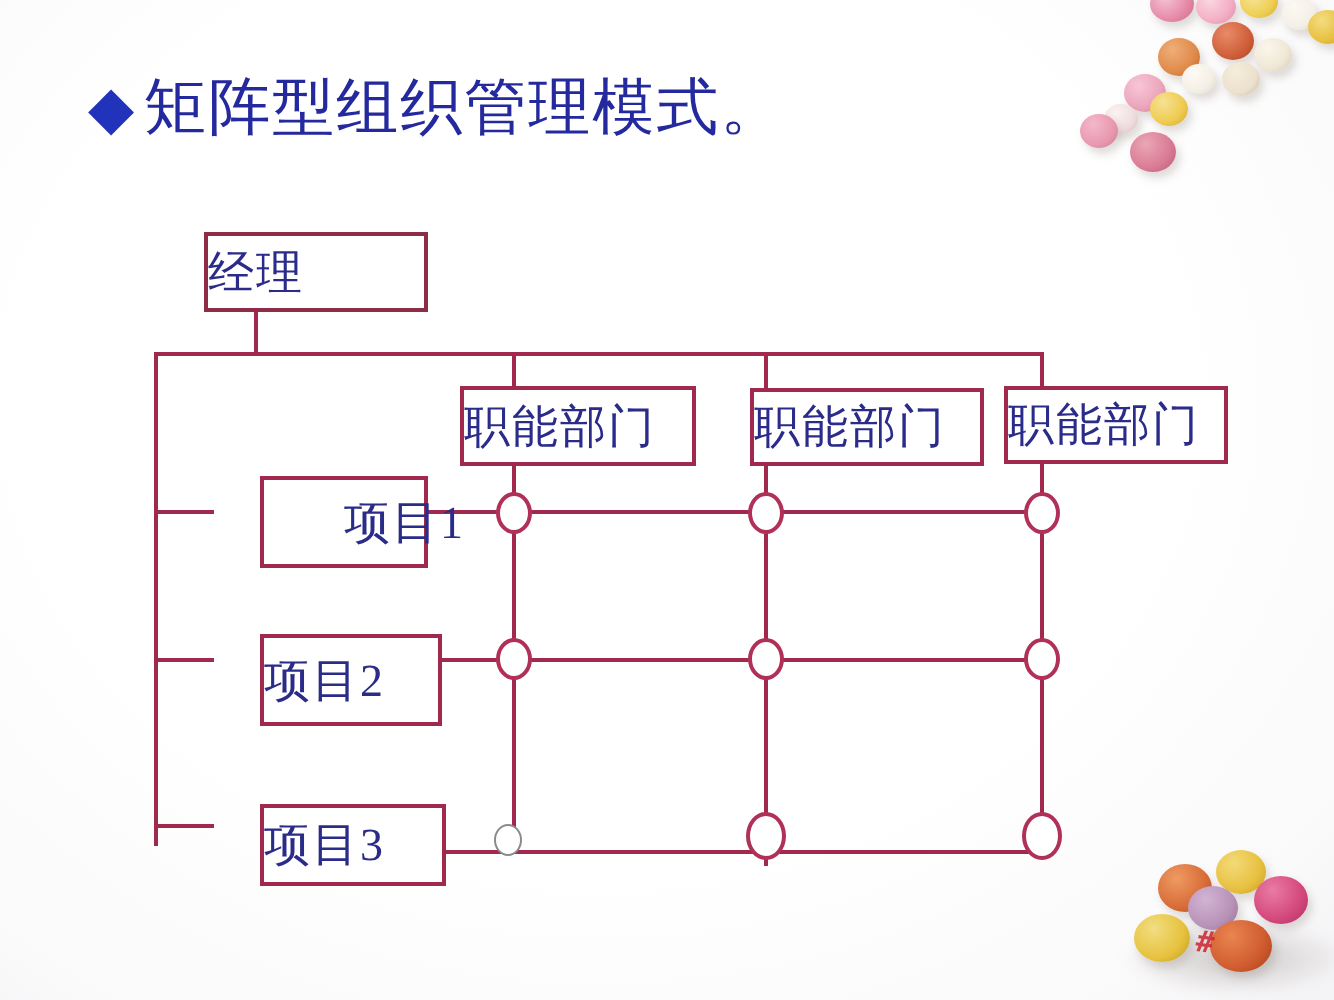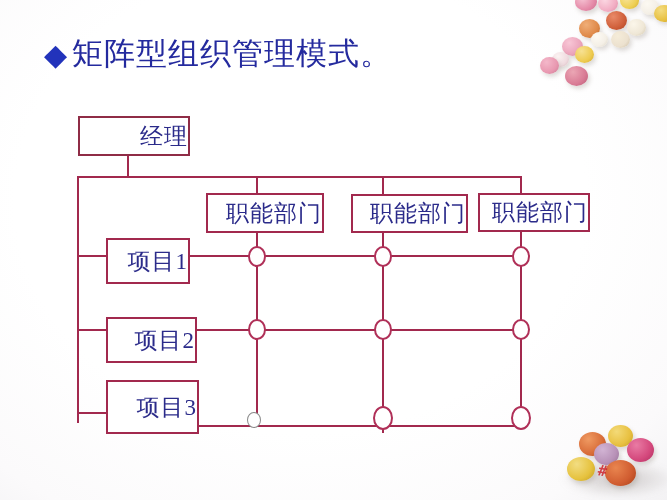--- a/index.html
+++ b/index.html
@@ -24,23 +24,23 @@
   .title-text{
     font-size:31px;letter-spacing:1px;font-weight:400;
     color:#242a9e;white-space:nowrap;
   }
   
   .ln{position:absolute;background:#a2294e;}
   .node-box{
     position:absolute;
     border:2px solid #a2294e;
     background:#ffffff;
-    display:flex;align-items:center;justify-content:flex-end;
+    display:flex;align-items:center;justify-content:flex-start;
     color:#2b2b8a;font-size:23px;letter-spacing:1px;
-    box-sizing:border-box;white-space:nowrap;
+    box-sizing:border-box;white-space:nowrap;margin-left:24px;
   }
   .mgr-box{border-color:#8f2c46;}
   .circle{
     position:absolute;
     border:2px solid #b03058;border-radius:50%;
     background:#ffffff;box-sizing:border-box;
   }
   .circle.small-gray{border:1.5px solid #8a8a8a;}
   
   .egg{
@@ -111,27 +111,27 @@
     <div class="node-box" style="left:206px;top:193px;width:118px;height:40px;">
       <span>职能部门</span>
     </div>
     <div class="node-box" style="left:351px;top:194px;width:117px;height:39px;">
       <span>职能部门</span>
     </div>
     <div class="node-box" style="left:478px;top:193px;width:112px;height:39px;">
       <span>职能部门</span>
     </div>
 
-    <div class="node-box" style="left:106px;top:238px;width:84px;height:46px;">
+    <div class="node-box" style="left:106px;top:238px;width:84px;height:46px;padding-left:40px;">
       <span>项目1</span>
     </div>
     <div class="node-box" style="left:106px;top:317px;width:91px;height:46px;">
       <span>项目2</span>
     </div>
-    <div class="node-box" style="left:106px;top:380px;width:93px;height:54px;">
+    <div class="node-box" style="left:106px;top:402px;width:93px;height:41px;">
       <span>项目3</span>
     </div>
   </div>
 
   <div>
     <div class="egg" style="left:575px;top:-7px;width:22px;height:18px;background:radial-gradient(circle at 35% 30%,#f6c4d4,#e58aa8 60%,#c96a8c);"></div>
     <div class="egg" style="left:598px;top:-5px;width:20px;height:17px;background:radial-gradient(circle at 35% 30%,#fbd7e2,#f2aec4 60%,#d98ba4);"></div>
     <div class="egg" style="left:620px;top:-7px;width:19px;height:16px;background:radial-gradient(circle at 35% 30%,#f8e49a,#eecf54 60%,#cfa92f);"></div>
     <div class="egg" style="left:641px;top:-1px;width:18px;height:16px;background:radial-gradient(circle at 35% 30%,#fcf9f2,#f4efe6 60%,#d8d0c0);"></div>
     <div class="egg" style="left:654px;top:5px;width:20px;height:17px;background:radial-gradient(circle at 35% 30%,#f4dc80,#e7bf3f 60%,#c39c26);"></div>

